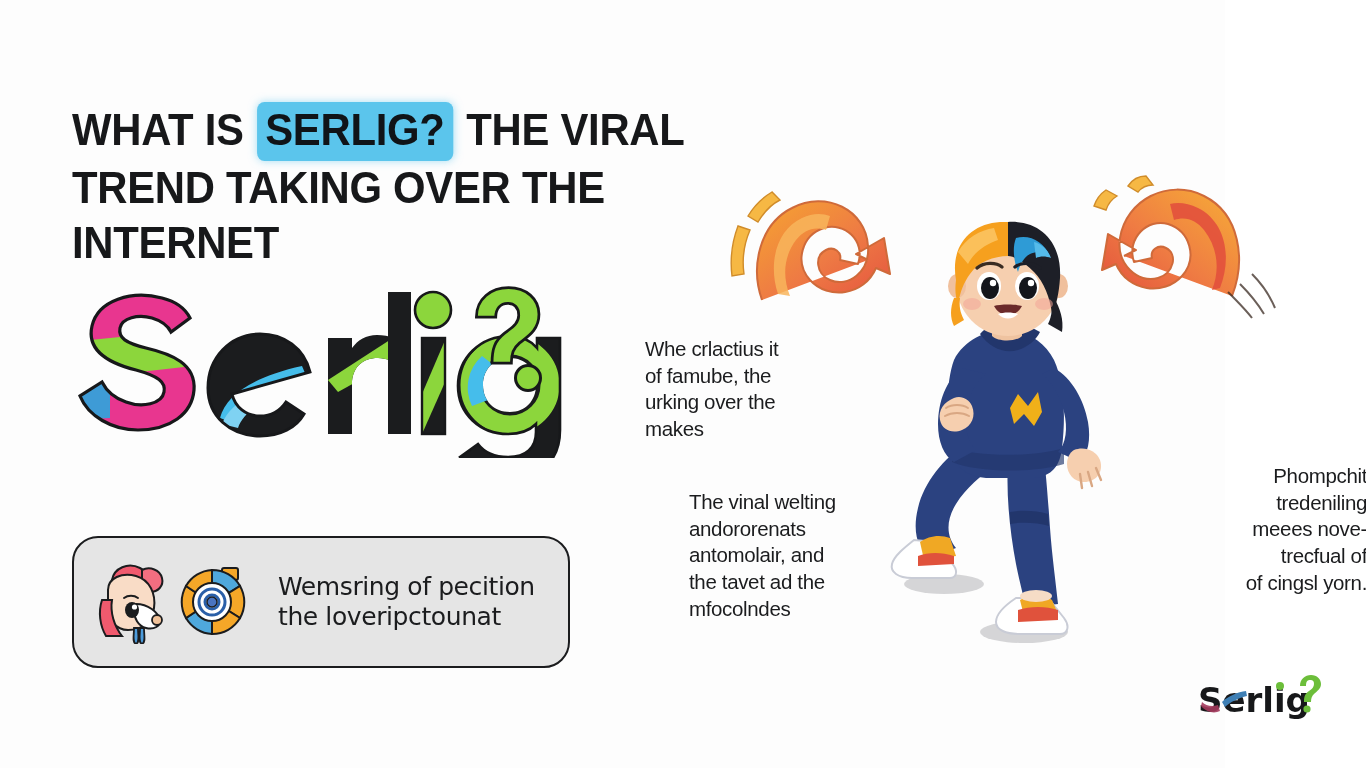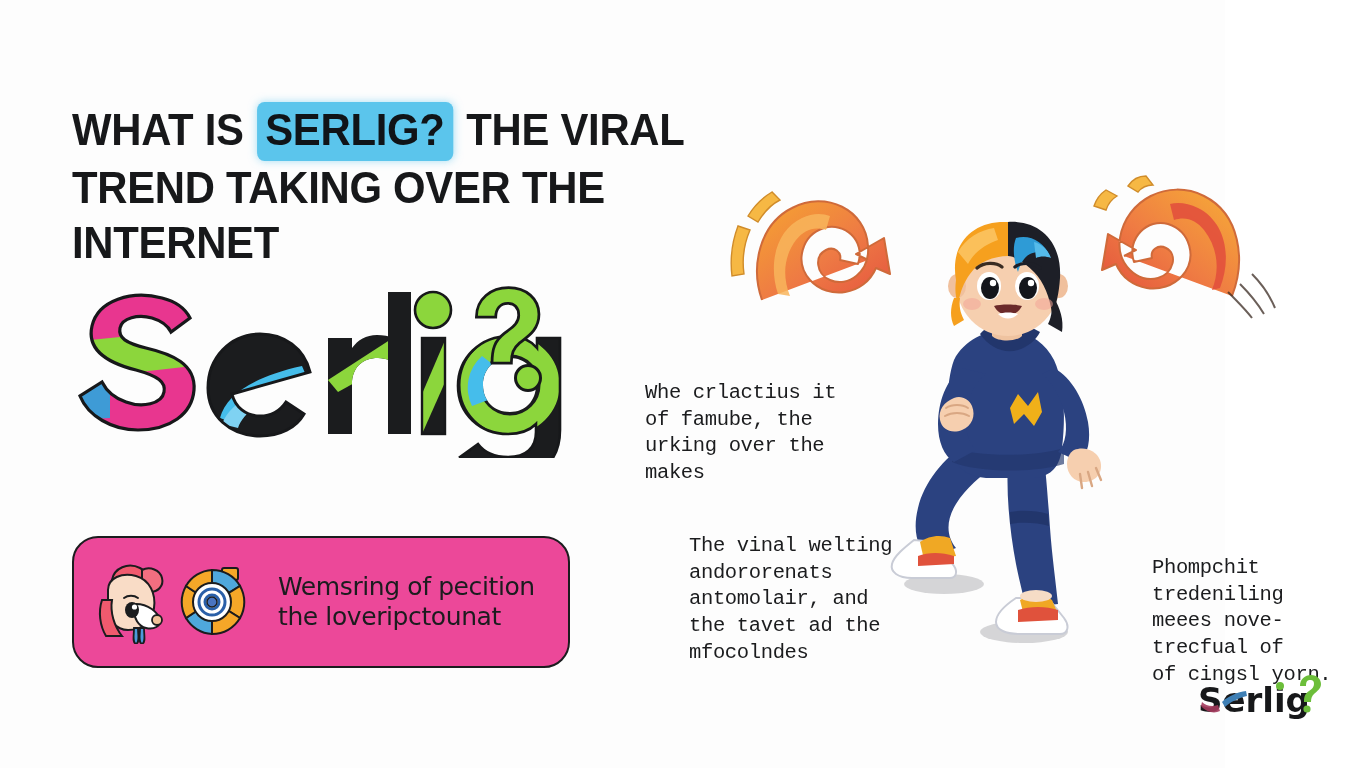--- a/index.html
+++ b/index.html
@@ -61,21 +61,21 @@
 
   
   .info-card {
     position: absolute;
     left: 72px;
     top: 536px;
     width: 498px;
     height: 132px;
     border: 2.5px solid #1b1c1e;
     border-radius: 26px;
-    background: #ec4899;
+    background: #e5e5e5;
     display: flex;
     align-items: center;
     box-sizing: border-box;
     padding: 6px 18px;
   }
   .card-icons {
     display: flex;
     align-items: center;
     gap: 6px;
     flex: 0 0 auto;
@@ -87,32 +87,31 @@
     font-family: "DejaVu Sans", sans-serif;
     font-size: 25px;
     line-height: 1.22;
     color: #1b1c1e;
     letter-spacing: -0.4px;
   }
 
   
   .blurb {
     position: absolute;
-    font-family: Liberation Mono, monospace;
+    font-family: Liberation Sans, sans-serif;
     font-size: 20.5px;
     line-height: 1.30;
     color: #1b1c1e;
     letter-spacing: -0.35px;
     white-space: pre-line;
-    margin-top: 44px;
   }
   .blurb-tl { left: 645px; top: 336px; width: 235px; }
   .blurb-bl { left: 689px; top: 489px; width: 235px; }
   .blurb-tr { left: 1150px; top: 331px; width: 215px; }
-  .blurb-br { left: 1152px; top: 511px; width: 215px; }
+  .blurb-br { left: 1152px; top: 463px; width: 215px; text-align: right; }
 
   
   .swoosh { position: absolute; }
   .swoosh svg { display:block; width:100%; height:100%; }
   .swoosh-left  { left: 716px; top: 168px; width: 190px; height: 150px; }
   .swoosh-right { left: 1080px; top: 168px; width: 200px; height: 152px; }
 
   
   .character {
     position: absolute;

